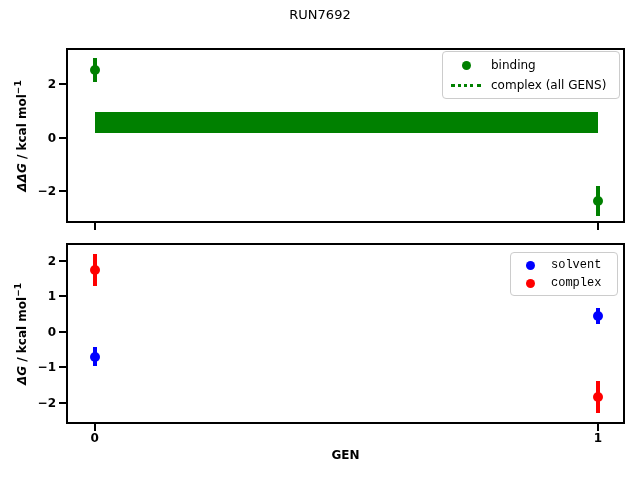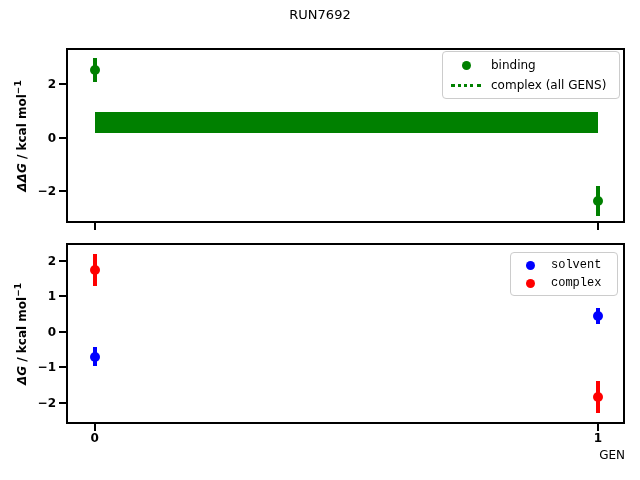--- a/index.html
+++ b/index.html
@@ -19,22 +19,22 @@
   #lower-axes{left:66px;top:243px;width:559px;height:181px;}
   .ylabel{
     position:absolute;white-space:nowrap;font-size:12px;font-weight:bold;
     transform:translate(-50%,-50%) rotate(-90deg);
   }
   .ylabel .sym{font-style:italic;}
   .ylabel sup{font-size:9px;}
   #upper-ylabel{left:21px;top:136px;}
   #lower-ylabel{left:21px;top:334px;}
   .xlabel{
-    position:absolute;left:66px;top:448px;width:559px;text-align:right;
-    font-size:12px;font-weight:normal;
+    position:absolute;left:66px;top:448px;width:559px;text-align:center;
+    font-size:12px;font-weight:bold;
   }
   .ytick-mark{position:absolute;left:-9px;width:7px;height:2px;background:#000;}
   .ytick-label{
     position:absolute;left:-48px;width:36px;text-align:right;
     font-size:12px;font-weight:bold;line-height:18px;
   }
   .xtick-mark{position:absolute;bottom:-9px;width:2px;height:7px;background:#000;}
   .xtick-label{
     position:absolute;margin-top:9px;top:100%;width:40px;text-align:center;
     font-size:12px;font-weight:bold;

